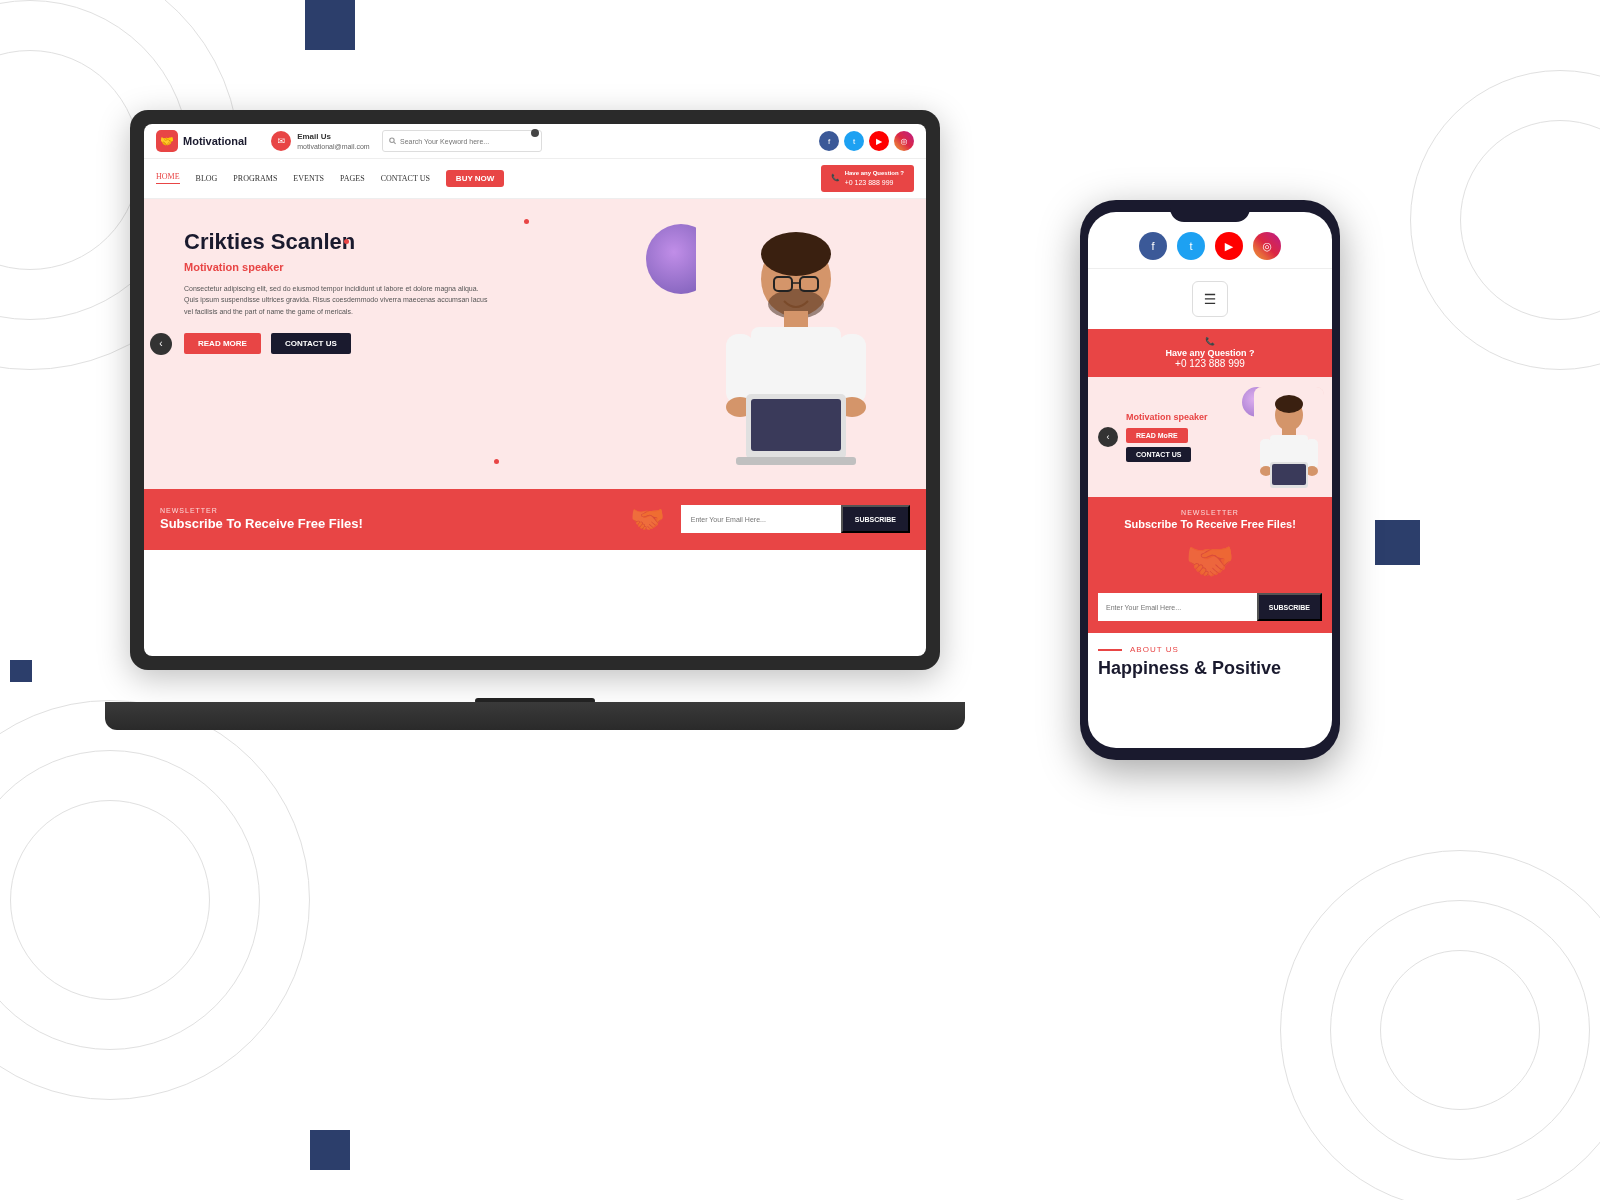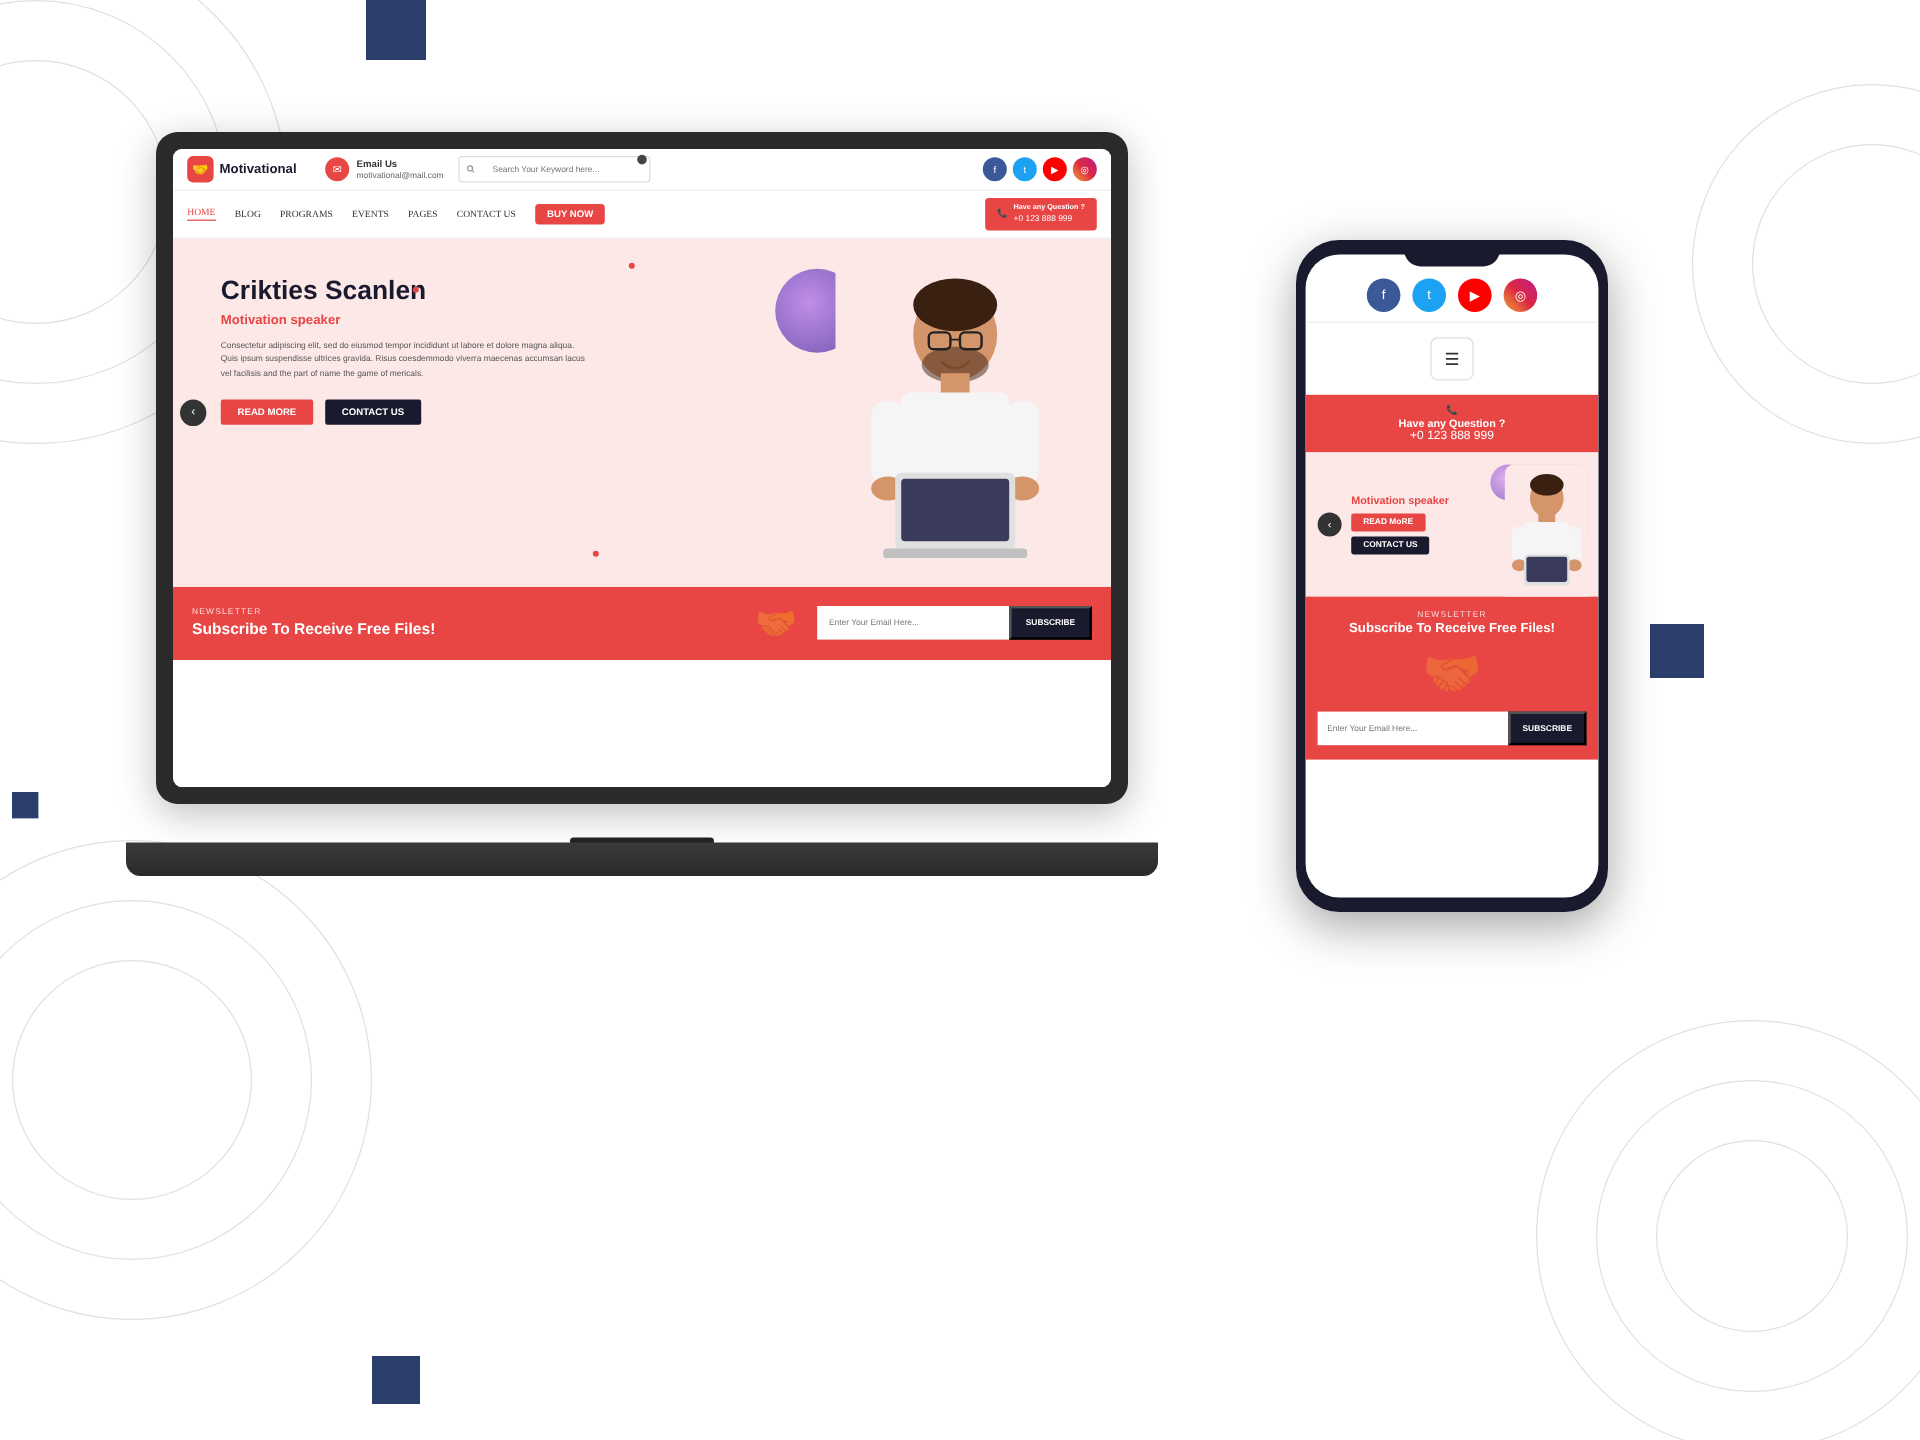--- a/index.html
+++ b/index.html
@@ -170,21 +170,21 @@
 
     .lc-search {
       flex: 1;
       max-width: 160px;
       height: 22px;
       border: 1px solid #ddd;
       border-radius: 3px;
       display: flex;
       align-items: center;
       padding: 0 6px;
-      gap: 15px;
+      gap: 4px;
     }
 
     .lc-search input {
       border: none;
       outline: none;
       font-size: 7px;
       color: #999;
       width: 100%;
       background: transparent;
     }
@@ -890,18 +890,25 @@
         <div class="pc-newsletter">
           <div class="pc-newsletter-label">NEWSLETTER</div>
           <div class="pc-newsletter-title">Subscribe To Receive Free Files!</div>
           <div class="pc-newsletter-icon">🤝</div>
           <div class="pc-newsletter-form">
             <input class="pc-newsletter-input" readonly="" placeholder="Enter Your Email Here..." style="">
             <button class="pc-newsletter-btn">SUBSCRIBE</button>
           </div>
         </div>
 
+        <div class="pc-about">
+          <div class="pc-about-line">
+            <div class="pc-about-dash"></div>
+            <div class="pc-about-label">ABOUT US</div>
+          </div>
+          <div class="pc-about-title">Happiness &amp; Positive</div>
+        </div>
 
       </div>
     </div>
   </div>
 
 </div>
 
 </body></html>

